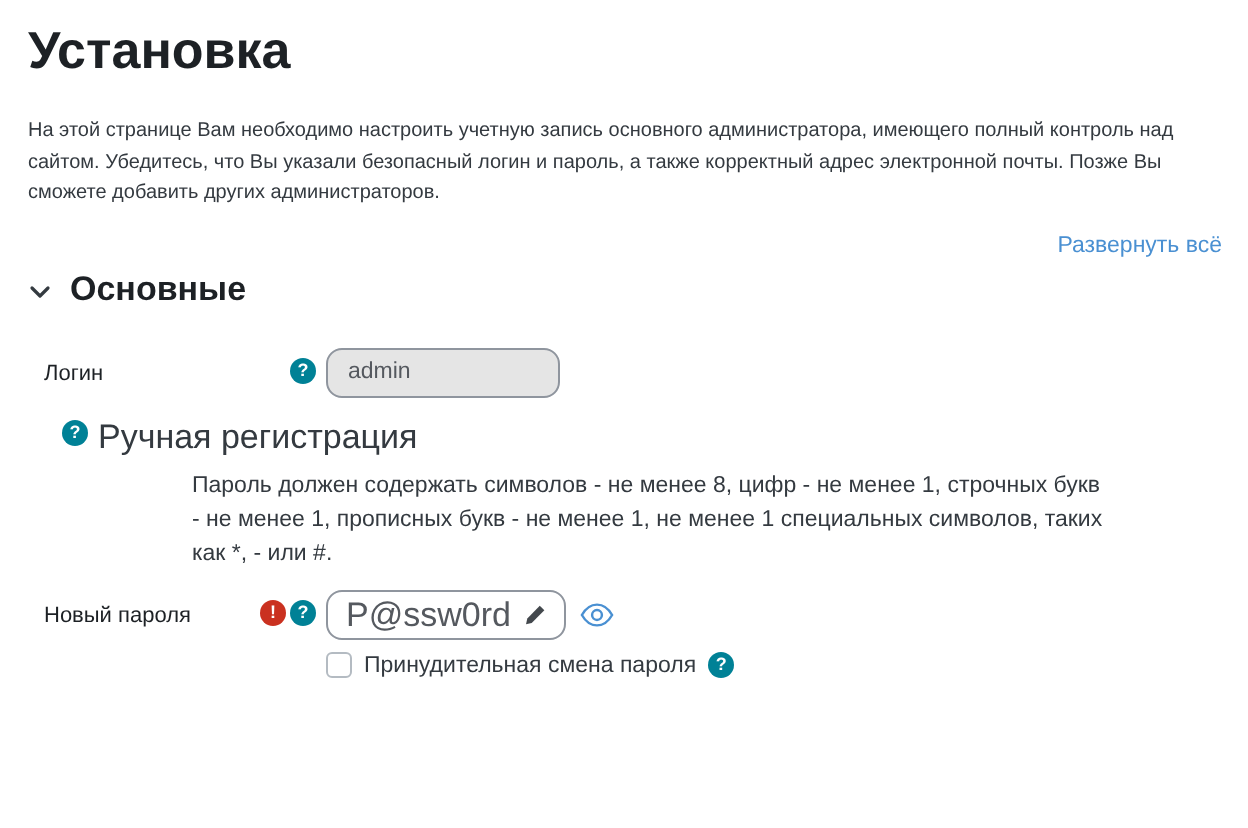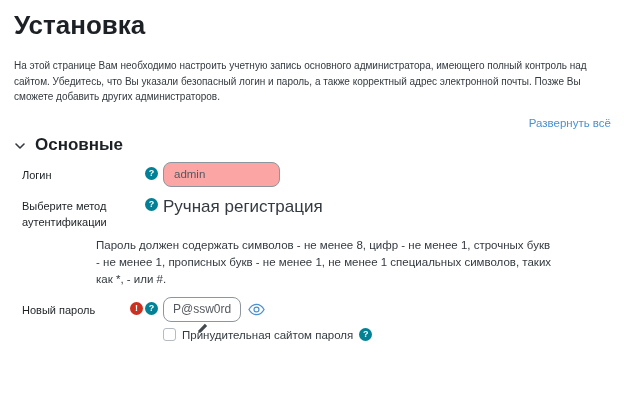--- a/index.html
+++ b/index.html
@@ -6,46 +6,46 @@
   html,body { margin:0; padding:0; background:#fff; }
   body { font-family:"Liberation Sans", sans-serif; color:#212529; }
   .page { width:624px; height:348px; padding:6px 13px 0 14px; overflow:hidden; background:#fff; }
 
   .page-title { font-size:26px; line-height:1.2; font-weight:700; color:#1d2125; margin:4px 0 17px 0; }
   .desc { font-size:10px; line-height:1.55; color:#343a40; max-width:600px; margin:0 0 12px 0; }
 
   .expand-row { text-align:right; font-size:11.5px; margin:0 0 6px 0; }
   .expand-row a { color:#4a90d2; text-decoration:none; cursor:pointer;text-align:right; }
 
-  .sec-hdr { display:flex; align-items:center; gap:9px; margin:0 0 7px 0; }
+  .sec-hdr { display:flex; align-items:center; gap:9px; margin:0 0 19px 0; }
   .chev { display:inline-flex; cursor:pointer; padding-top:2px; }
   .sec-title { font-size:17px; font-weight:700; color:#1d2125; margin:0; }
 
   .frow { display:flex; align-items:flex-start; margin-bottom:6px;justify-content:center; }
   .flabel { flex:0 0 114px; padding-left:8px; padding-top:5px; font-size:11px; line-height:1.5; color:#1d2125; }
   .ficons { flex:0 0 35px; display:flex; justify-content:flex-end; gap:2px; padding-right:5px; padding-top:5px; }
   .fctrl { flex:1; min-width:0; }
 
   .badge { width:13px; height:13px; border-radius:50%; color:#fff; font-size:9px; font-weight:700;
            display:inline-flex; align-items:center; justify-content:center; line-height:1; flex:none; }
   .badge.help { background:#008196; cursor:pointer; }
   .badge.req  { background:#ca3120; }
 
   .ibox { height:25px; border:1px solid #8f959e; border-radius:8px; padding:2px 10px;
-          font-size:11.5px; color:#55595f; font-family:inherit; background:#fca5a5; outline:none; }
+          font-size:11.5px; color:#55595f; font-family:inherit; background:#e5e5e5; outline:none; }
   .w-login { width:117px; }
   .w-name  { width:163px; }
 
   .static-val { font-size:17px; color:#343a40; padding-top:4px; }
 
   .policy { font-size:11.5px; line-height:1.5; color:#343a40; max-width:456px; margin:4px 0 9px 82px; }
 
   .pw-wrap { display:flex; align-items:center; }
   .pw-box { display:inline-flex; align-items:center; gap:7px; height:25px; border:1px solid #8f959e;
-            border-radius:8px; padding:4px 9px; font-size:12px; color:#55595f;flex-direction:column; }
+            border-radius:8px; padding:4px 9px; font-size:17px; color:#55595f; }
   .pencil { display:inline-flex; }
   .eye { display:inline-flex; margin-left:7px; cursor:pointer; }
 
   .chk-row { margin:2px 0 11px 149px; display:flex; align-items:center; gap:6px; font-size:11.5px; color:#343a40; }
   .chk { width:13px; height:13px; border:1px solid #b4bbc2; border-radius:3px; background:#fff;
          appearance:none; -webkit-appearance:none; margin:0; cursor:pointer; flex:none; }
 </style>
 </head>
 <body>
 
@@ -72,33 +72,32 @@
     <div class="flabel">Логин</div>
     <div class="ficons">
       <span class="badge help">?</span>
     </div>
     <div class="fctrl">
       <input class="ibox w-login" type="text" value="admin" style="">
     </div>
   </div>
 
   <div class="frow">
-    <div class="flabel">Выберите метод аутентификации</div>
     <div class="ficons">
       <span class="badge help">?</span>
     </div>
     <div class="fctrl">
       <div class="static-val">Ручная регистрация</div>
     </div>
   </div>
 
   <div class="policy">Пароль должен содержать символов - не менее 8, цифр - не менее 1, строчных букв - не менее 1, прописных букв - не менее 1, не менее 1 специальных символов, таких как *, - или #.</div>
 
   <div class="frow">
-    <div class="flabel">Новый пароль</div>
+    <div class="flabel">Новый пароля</div>
     <div class="ficons">
       <span class="badge req">!</span>
       <span class="badge help">?</span>
     </div>
     <div class="fctrl pw-wrap">
       <span class="pw-box">
         <span>P@ssw0rd</span>
         <span class="pencil">
           <svg width="11" height="11" viewBox="0 0 12 12">
               <path d="M8.6 0.9 L11.1 3.4 L4.2 10.3 L1.1 11 L1.8 7.9 Z" fill="#43484d"></path>
@@ -109,21 +108,21 @@
         <svg width="17" height="13" viewBox="0 0 18 13">
           <path d="M1 6.5 C3.2 2.6 6 1 9 1 C12 1 14.8 2.6 17 6.5 C14.8 10.4 12 12 9 12 C6 12 3.2 10.4 1 6.5 Z" fill="none" stroke="#4a90d2" stroke-width="1.3"></path>
           <circle cx="9" cy="6.5" r="2.6" fill="none" stroke="#4a90d2" stroke-width="1.3"></circle>
         </svg>
       </span>
     </div>
   </div>
 
   <div class="chk-row">
     <input type="checkbox" class="chk" style="">
-    <span>Принудительная сайтом пароля</span>
+    <span>Принудительная смена пароля</span>
     <span class="badge help">?</span>
   </div>
 
   <div class="frow">
     <div class="ficons">
       <span class="badge req">!</span>
     </div>
     <div class="fctrl">
       <input class="ibox w-name" type="text" value="Admin" style="">
     </div>

